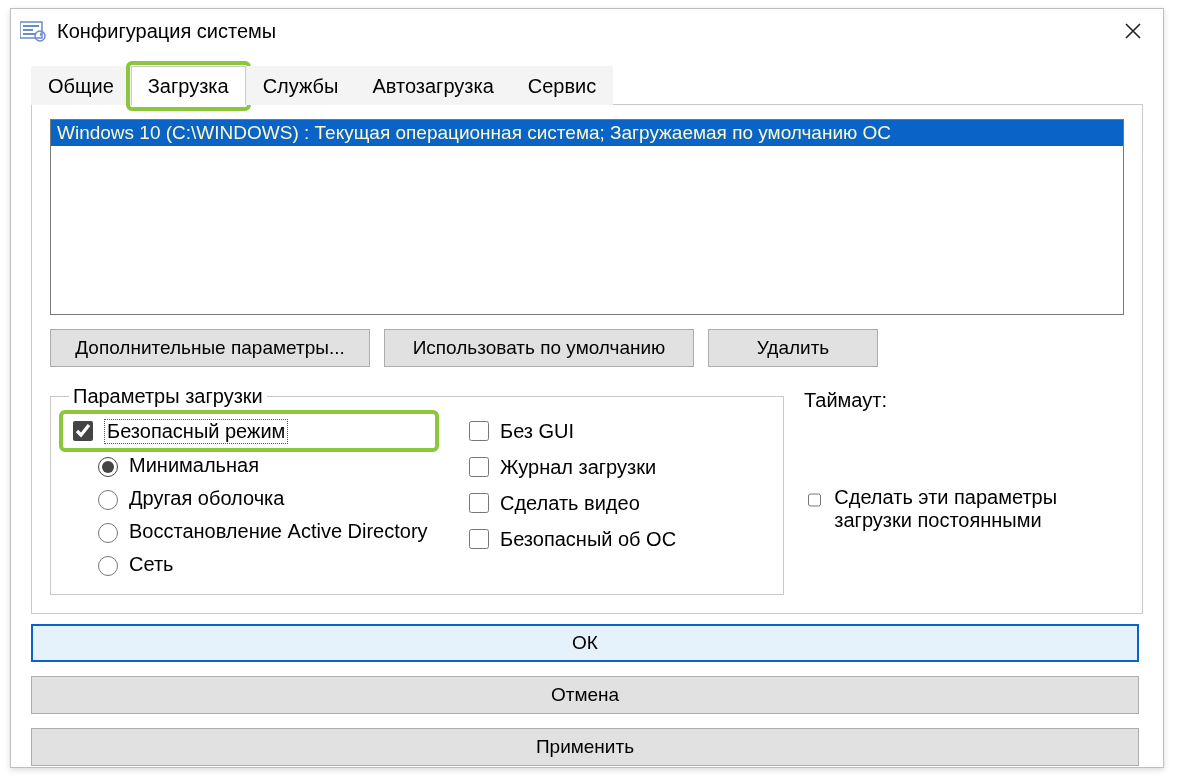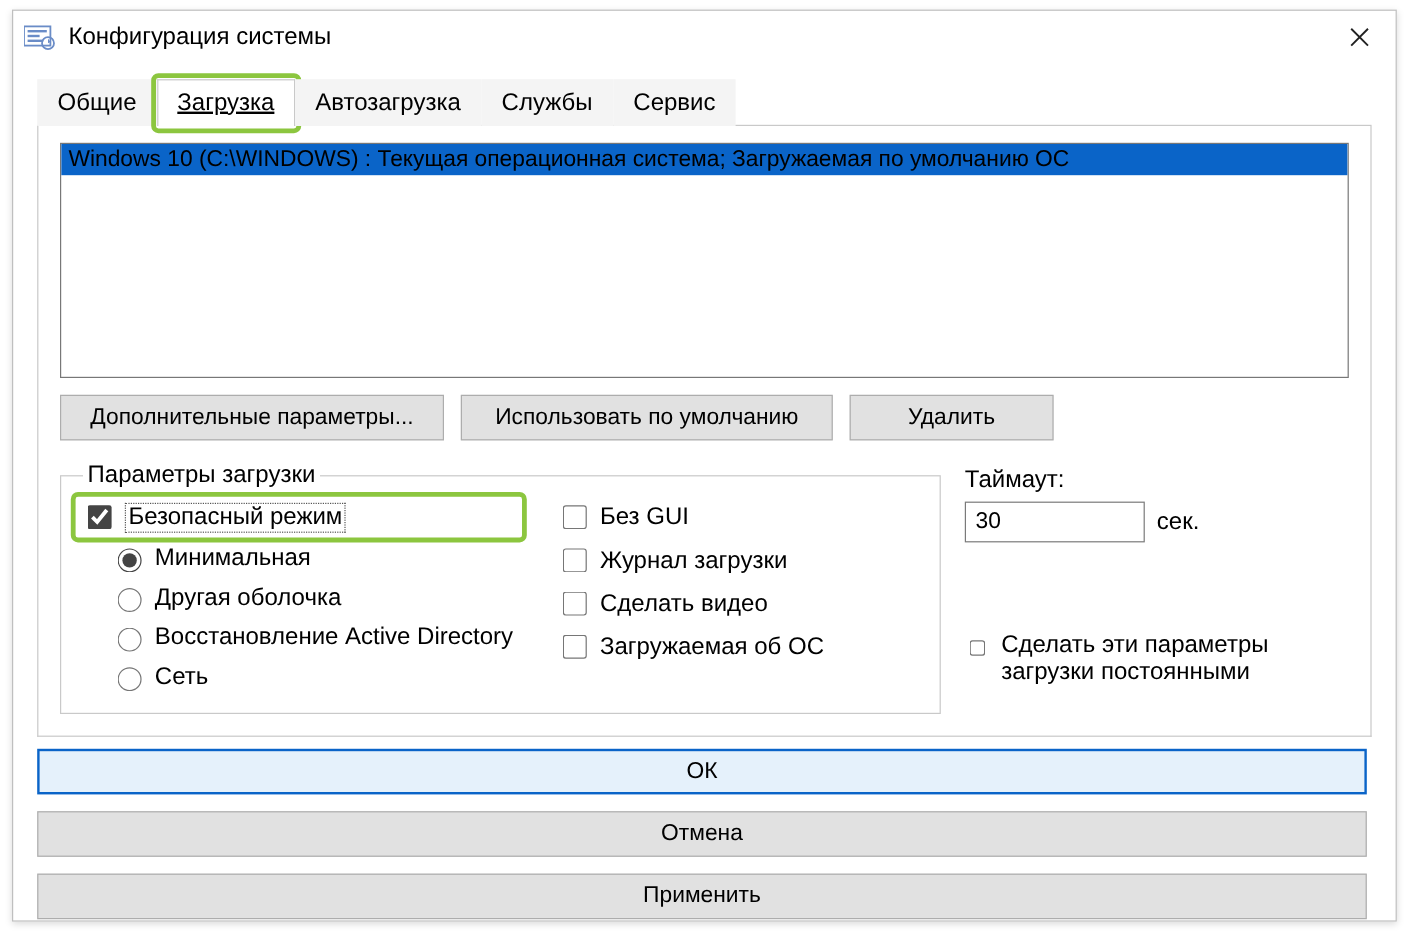--- a/index.html
+++ b/index.html
@@ -53,21 +53,20 @@
     border: 1px solid transparent;
     border-bottom: none;
     position: relative;
     top: 1px;
     cursor: pointer;
     background: #f4f4f4;
   }
   .tab.active {
     background: #fff;
     border-color: #c9c9c9;
-    text-decoration: underline;
   }
   .tab.highlighted::after {
     content: "";
     position: absolute;
     left: -6px; right: -6px; top: -6px; bottom: -6px;
     border: 4px solid #8cc63f;
     border-radius: 6px;
     pointer-events: none;
   }
   .tab-body {
@@ -83,21 +82,21 @@
     overflow: auto;
     font-size: 19px;
   }
   .boot-list .row {
     padding: 2px 6px;
     white-space: nowrap;
     cursor: default;
   }
   .boot-list .row.selected {
     background: #0a64c8;
-    color: #000000;
+    color: #fef9c3;
   }
   .btn-row {
     display: flex;
     gap: 14px;
     margin-top: 14px;
   }
   .btn {
     height: 38px;
     padding: 0 20px;
     background: #e1e1e1;
@@ -206,22 +205,22 @@
       <svg width="16" height="16" viewBox="0 0 16 16">
         <path d="M1 1 L15 15 M15 1 L1 15" stroke="#222" stroke-width="1.6"></path>
       </svg>
     </div>
   </div>
 
   <div class="client">
     <div class="tabs">
       <div class="tab">Общие</div>
       <div class="tab active highlighted">Загрузка</div>
+      <div class="tab">Службы</div>
       <div class="tab">Автозагрузка</div>
-      <div class="tab">Службы</div>
       <div class="tab">Сервис</div>
     </div>
 
     <div class="tab-body">
 
       <div class="boot-list">
         <div class="row selected">Windows 10 (C:\WINDOWS) : Текущая операционная система; Загружаемая по умолчанию ОС</div>
       </div>
 
       <div class="btn-row">
@@ -266,32 +265,28 @@
               <label class="chk">
                 <input type="checkbox" style="">
                 <span>Журнал загрузки</span>
               </label>
               <label class="chk">
                 <input type="checkbox" style="">
                 <span>Сделать видео</span>
               </label>
               <label class="chk">
                 <input type="checkbox" style="">
-                <span>Загружаемая  об ОС</span>
+                <span>Безопасный  об ОС</span>
               </label>
             </div>
           </div>
         </fieldset>
 
         <div class="sidecol">
           <div>Таймаут:</div>
-          <div class="timeout-row">
-            <input type="text" value="30" style="">
-            <span>сек.</span>
-          </div>
           <label class="persist">
             <input type="checkbox" style="width: 20px; height: 20px; margin-top: 4px;">
             <span>Сделать эти параметры загрузки постоянными</span>
           </label>
         </div>
       </div>
 
     </div>
 
     <div class="footer">

